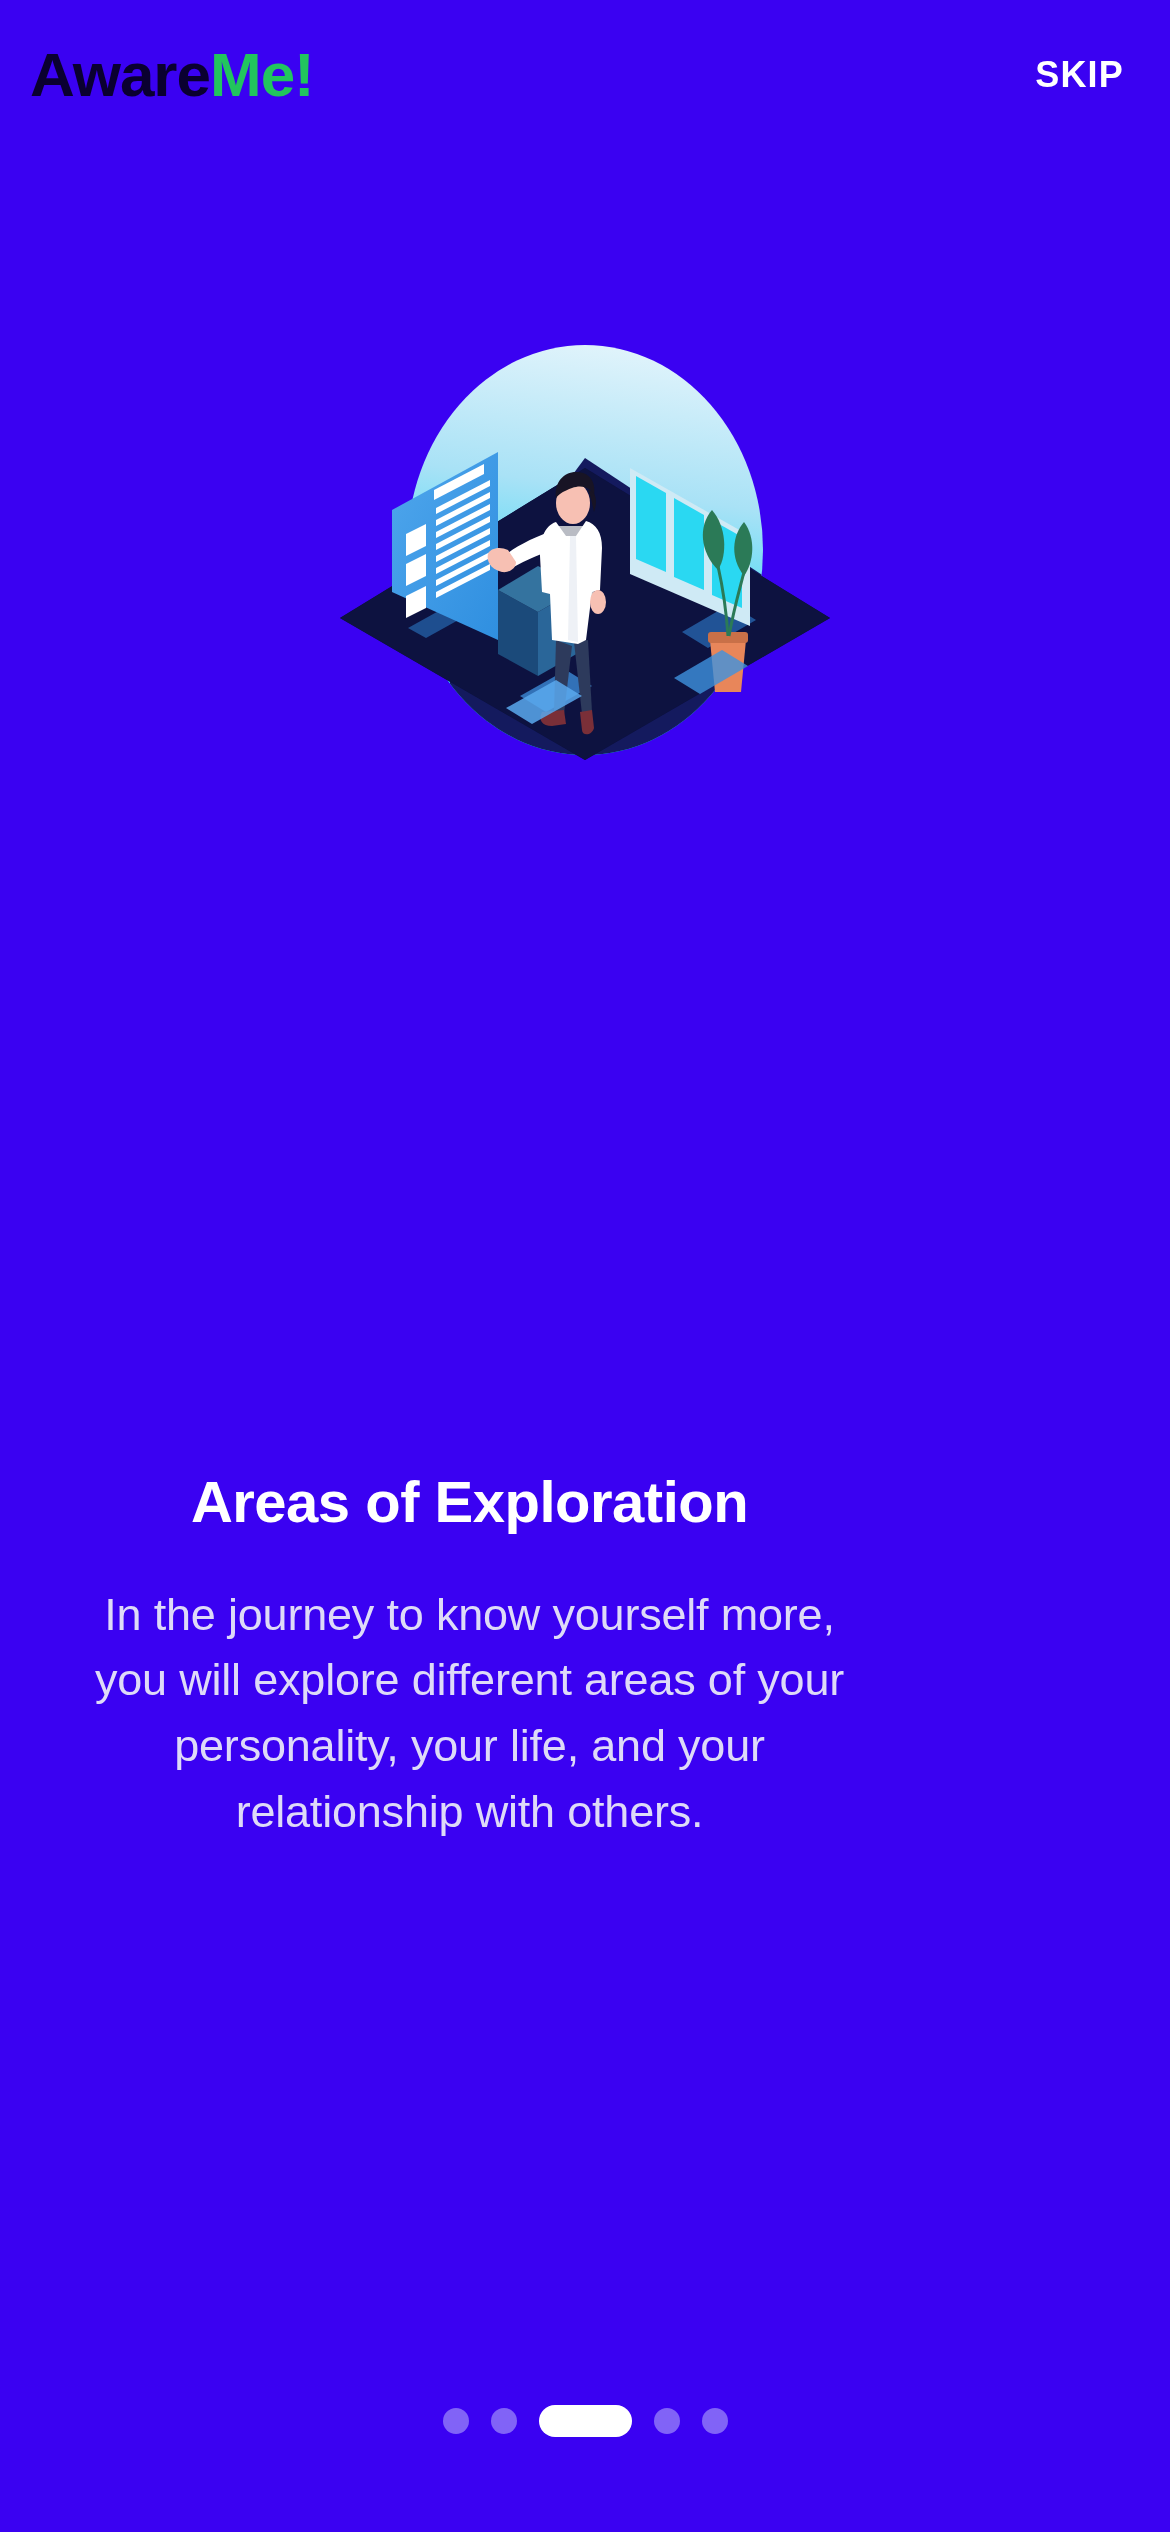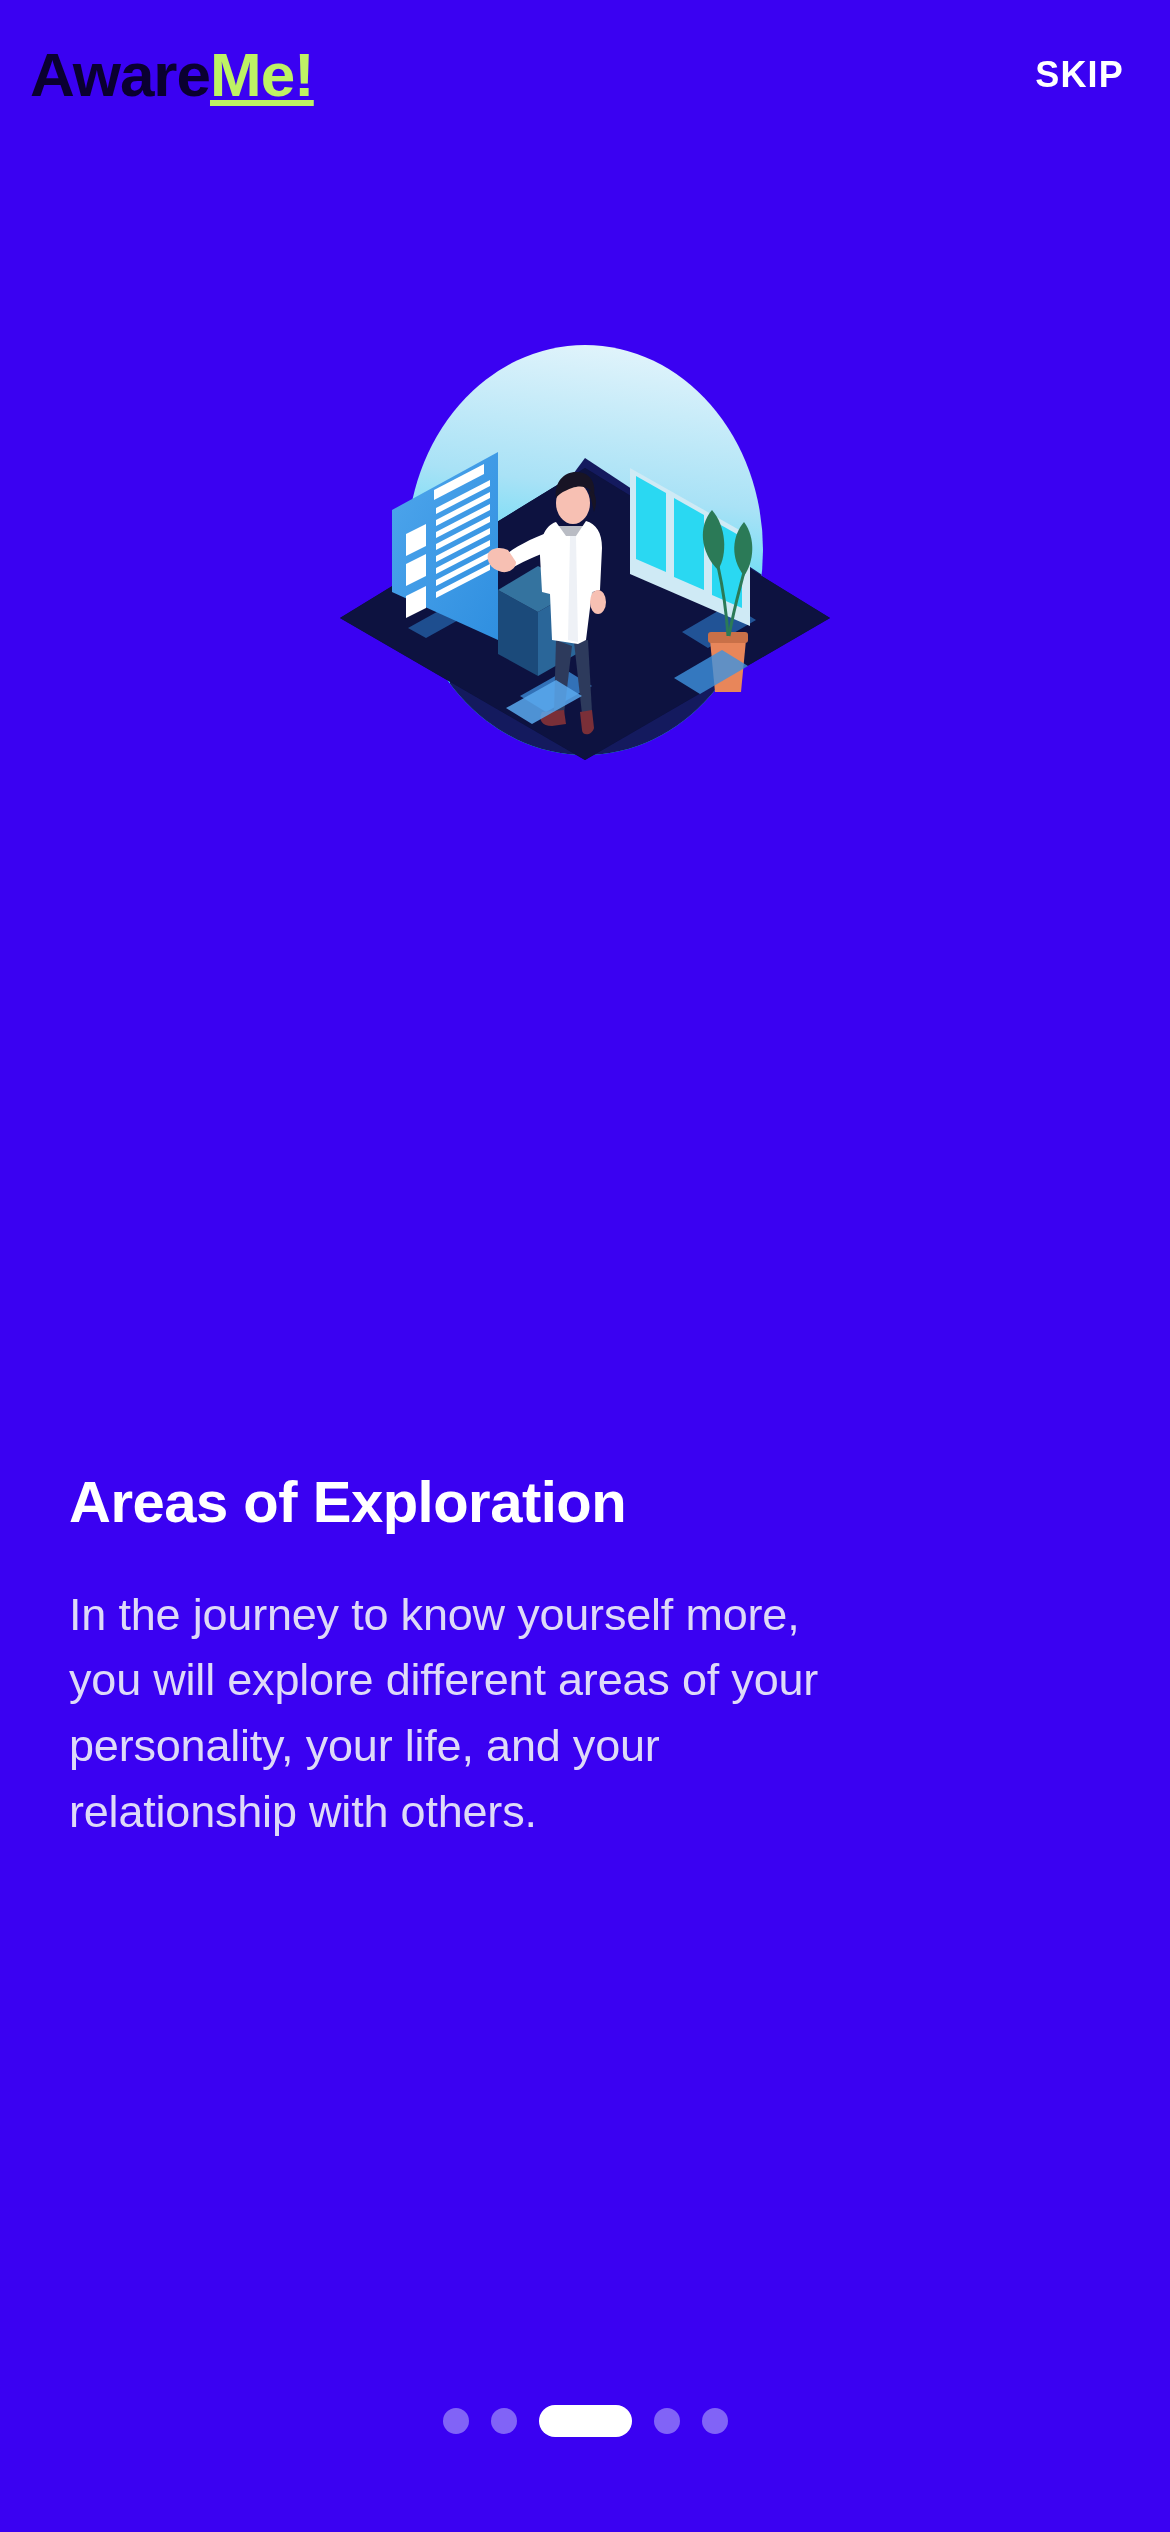--- a/index.html
+++ b/index.html
@@ -18,39 +18,39 @@
   .topbar{
     position:absolute; top:0; left:0; width:1170px; height:150px;
     display:flex; align-items:center; justify-content:space-between;
     padding:0 36px 0 30px;
   }
   .logo{
     font-size:62px; font-weight:700; letter-spacing:-1px;
     line-height:1; display:flex; align-items:baseline;
   }
   .logo-aware{ color:#0a0030; }
-  .logo-me{ color:#bef264;text-decoration:underline; }
+  .logo-me{ color:#22c55e; }
   .skip{
     color:#ffffff; font-size:36px; font-weight:700;
     letter-spacing:1.2px; background:none; border:none;
     cursor:pointer; font-family:inherit; padding:12px 10px;
   }
 
   
   .illustration-wrap{
     position:absolute; left:0; top:330px;
     width:1170px; height:440px;
     display:flex; align-items:center; justify-content:center;
   }
   .illustration{ display:block; }
 
   
   .textblock{
     position:absolute; left:0; top:1470px; width:939px;
-    padding:0 69px;
+    text-align:center; padding:0 69px;
   }
   .title{
     color:#ffffff; font-size:58px; font-weight:700;
     letter-spacing:-0.5px; line-height:1.1; margin-bottom:48px;
   }
   .body-copy{
     color:#dedaf8; font-size:45px; font-weight:400;
     line-height:1.46; letter-spacing:-0.2px;
     max-width:1030px; margin:0 auto;
   }

